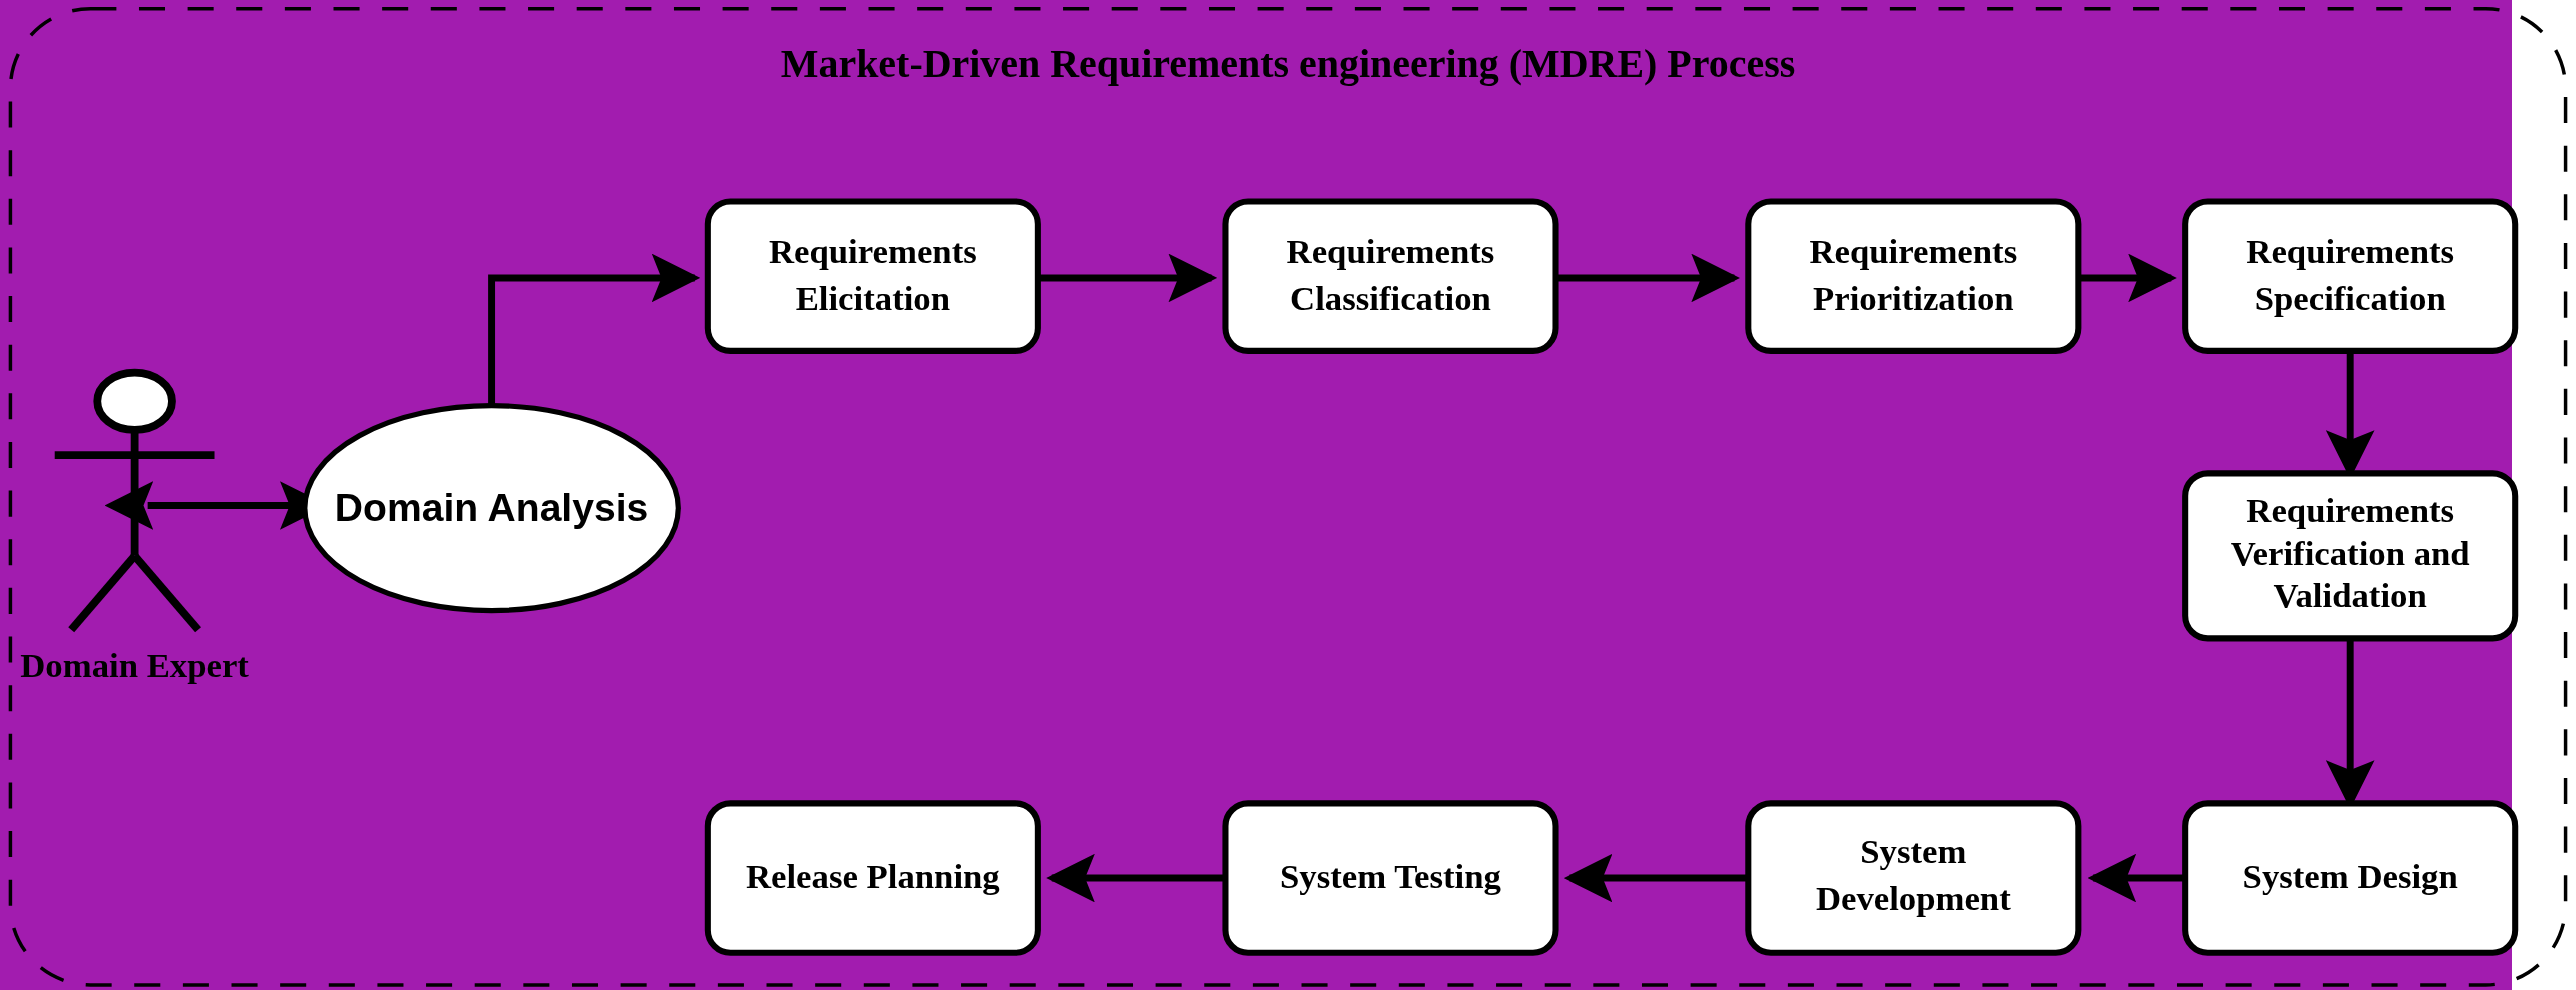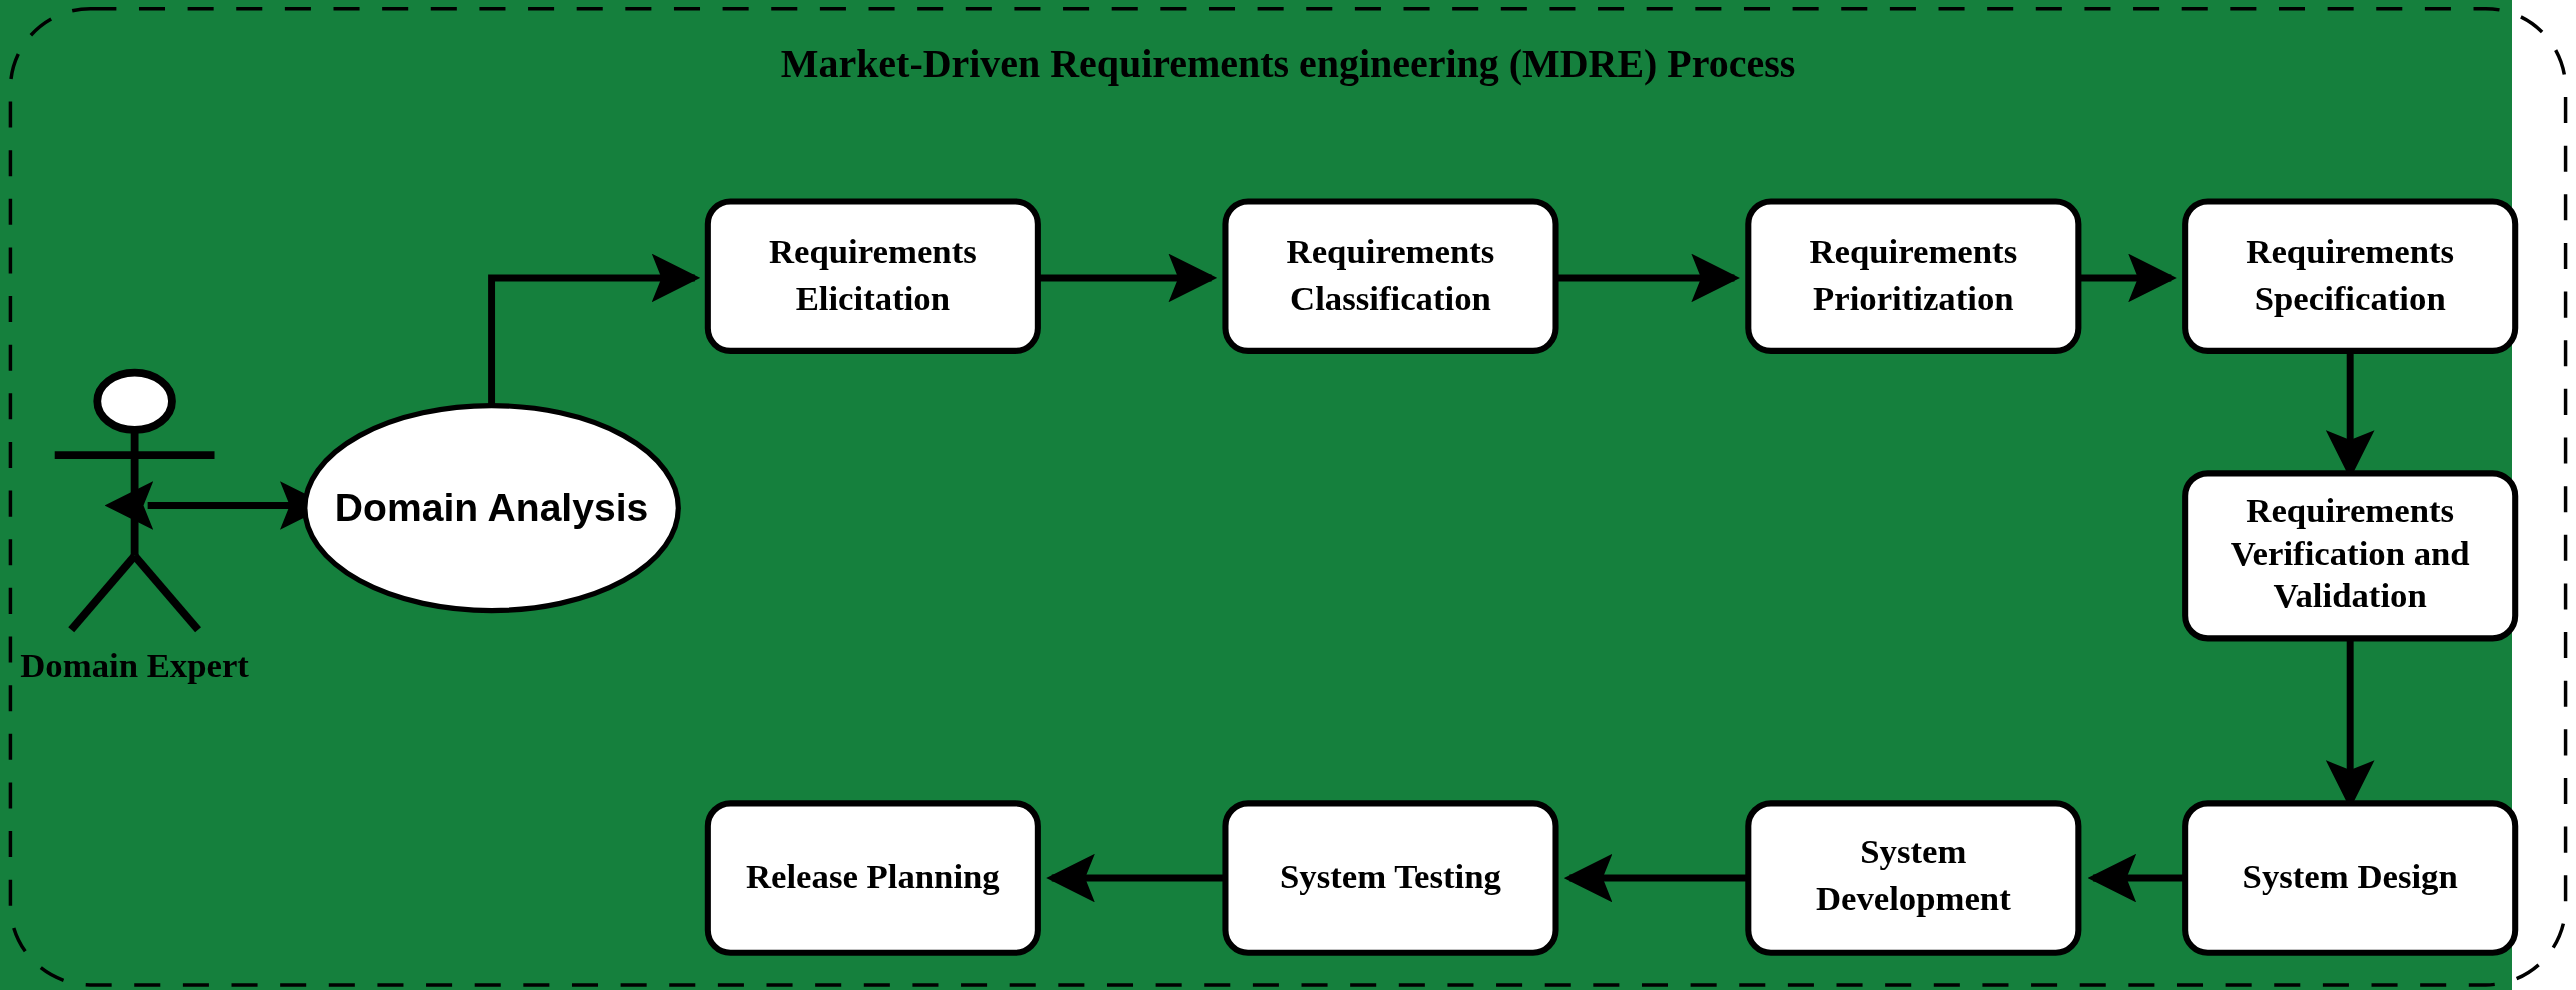--- a/index.html
+++ b/index.html
@@ -10,21 +10,21 @@
   body {
     width: 2576px;
     height: 991px;
     font-family: "Liberation Serif", "DejaVu Serif", serif;
     overflow: hidden;
   }
   #diagram-root {
     position: relative;
     width: 2512px;
     height: 991px;
-    background: #15803d;
+    background: #a21caf;
   }
   svg#flow-svg {
     position: absolute;
     left: 0;
     top: 0;
     width: 2576px;
     height: 991px;
     display: block;
   }
   .proc-box-shape {

